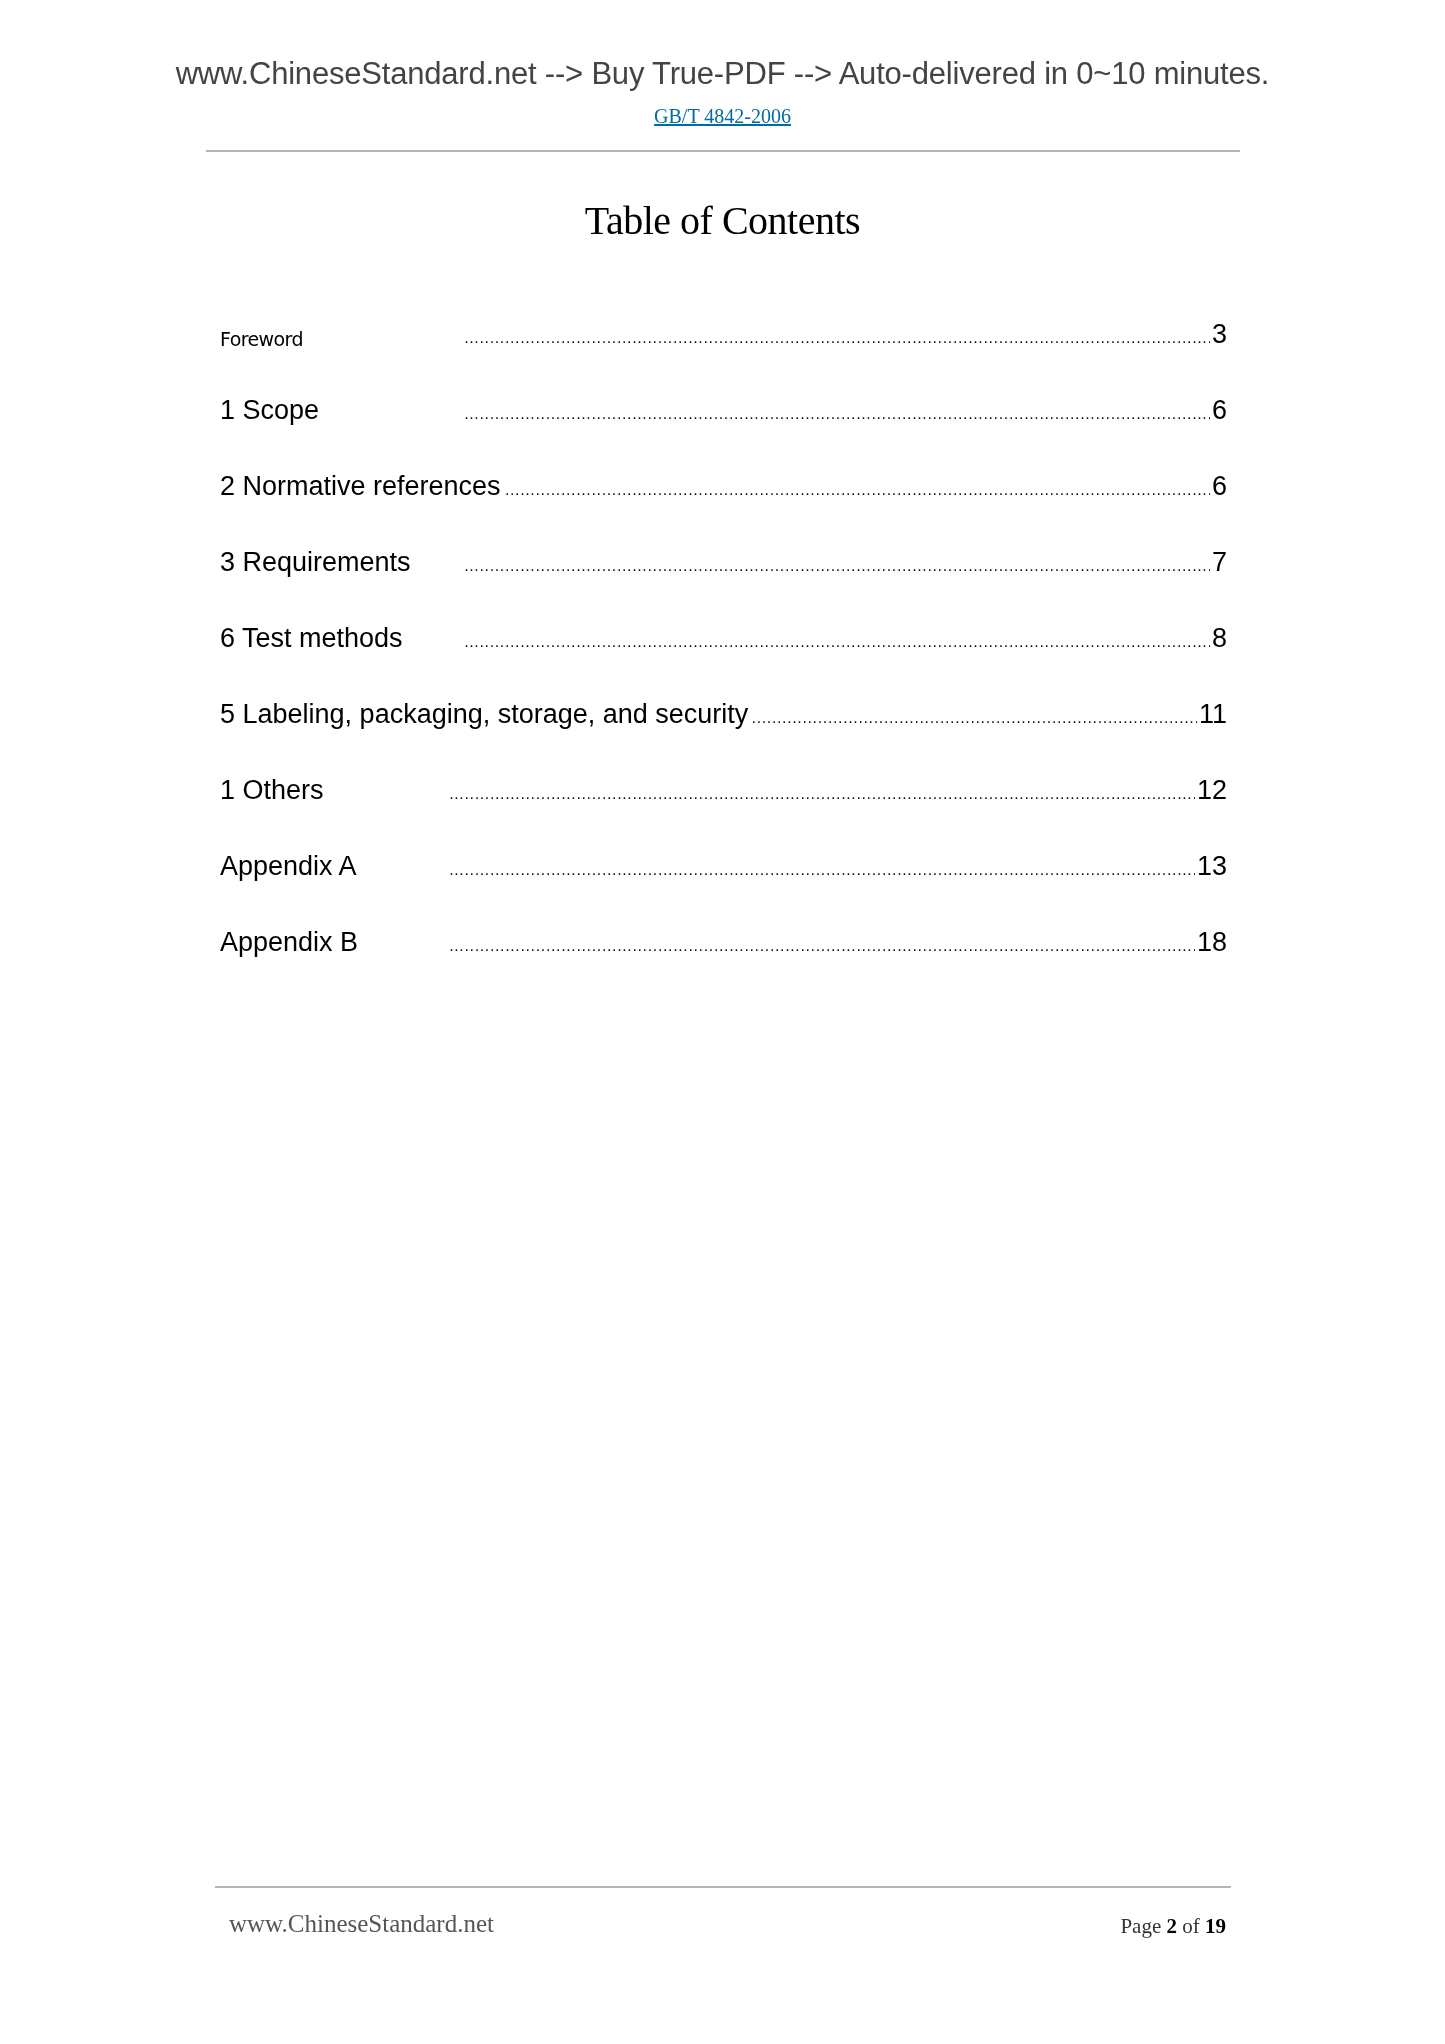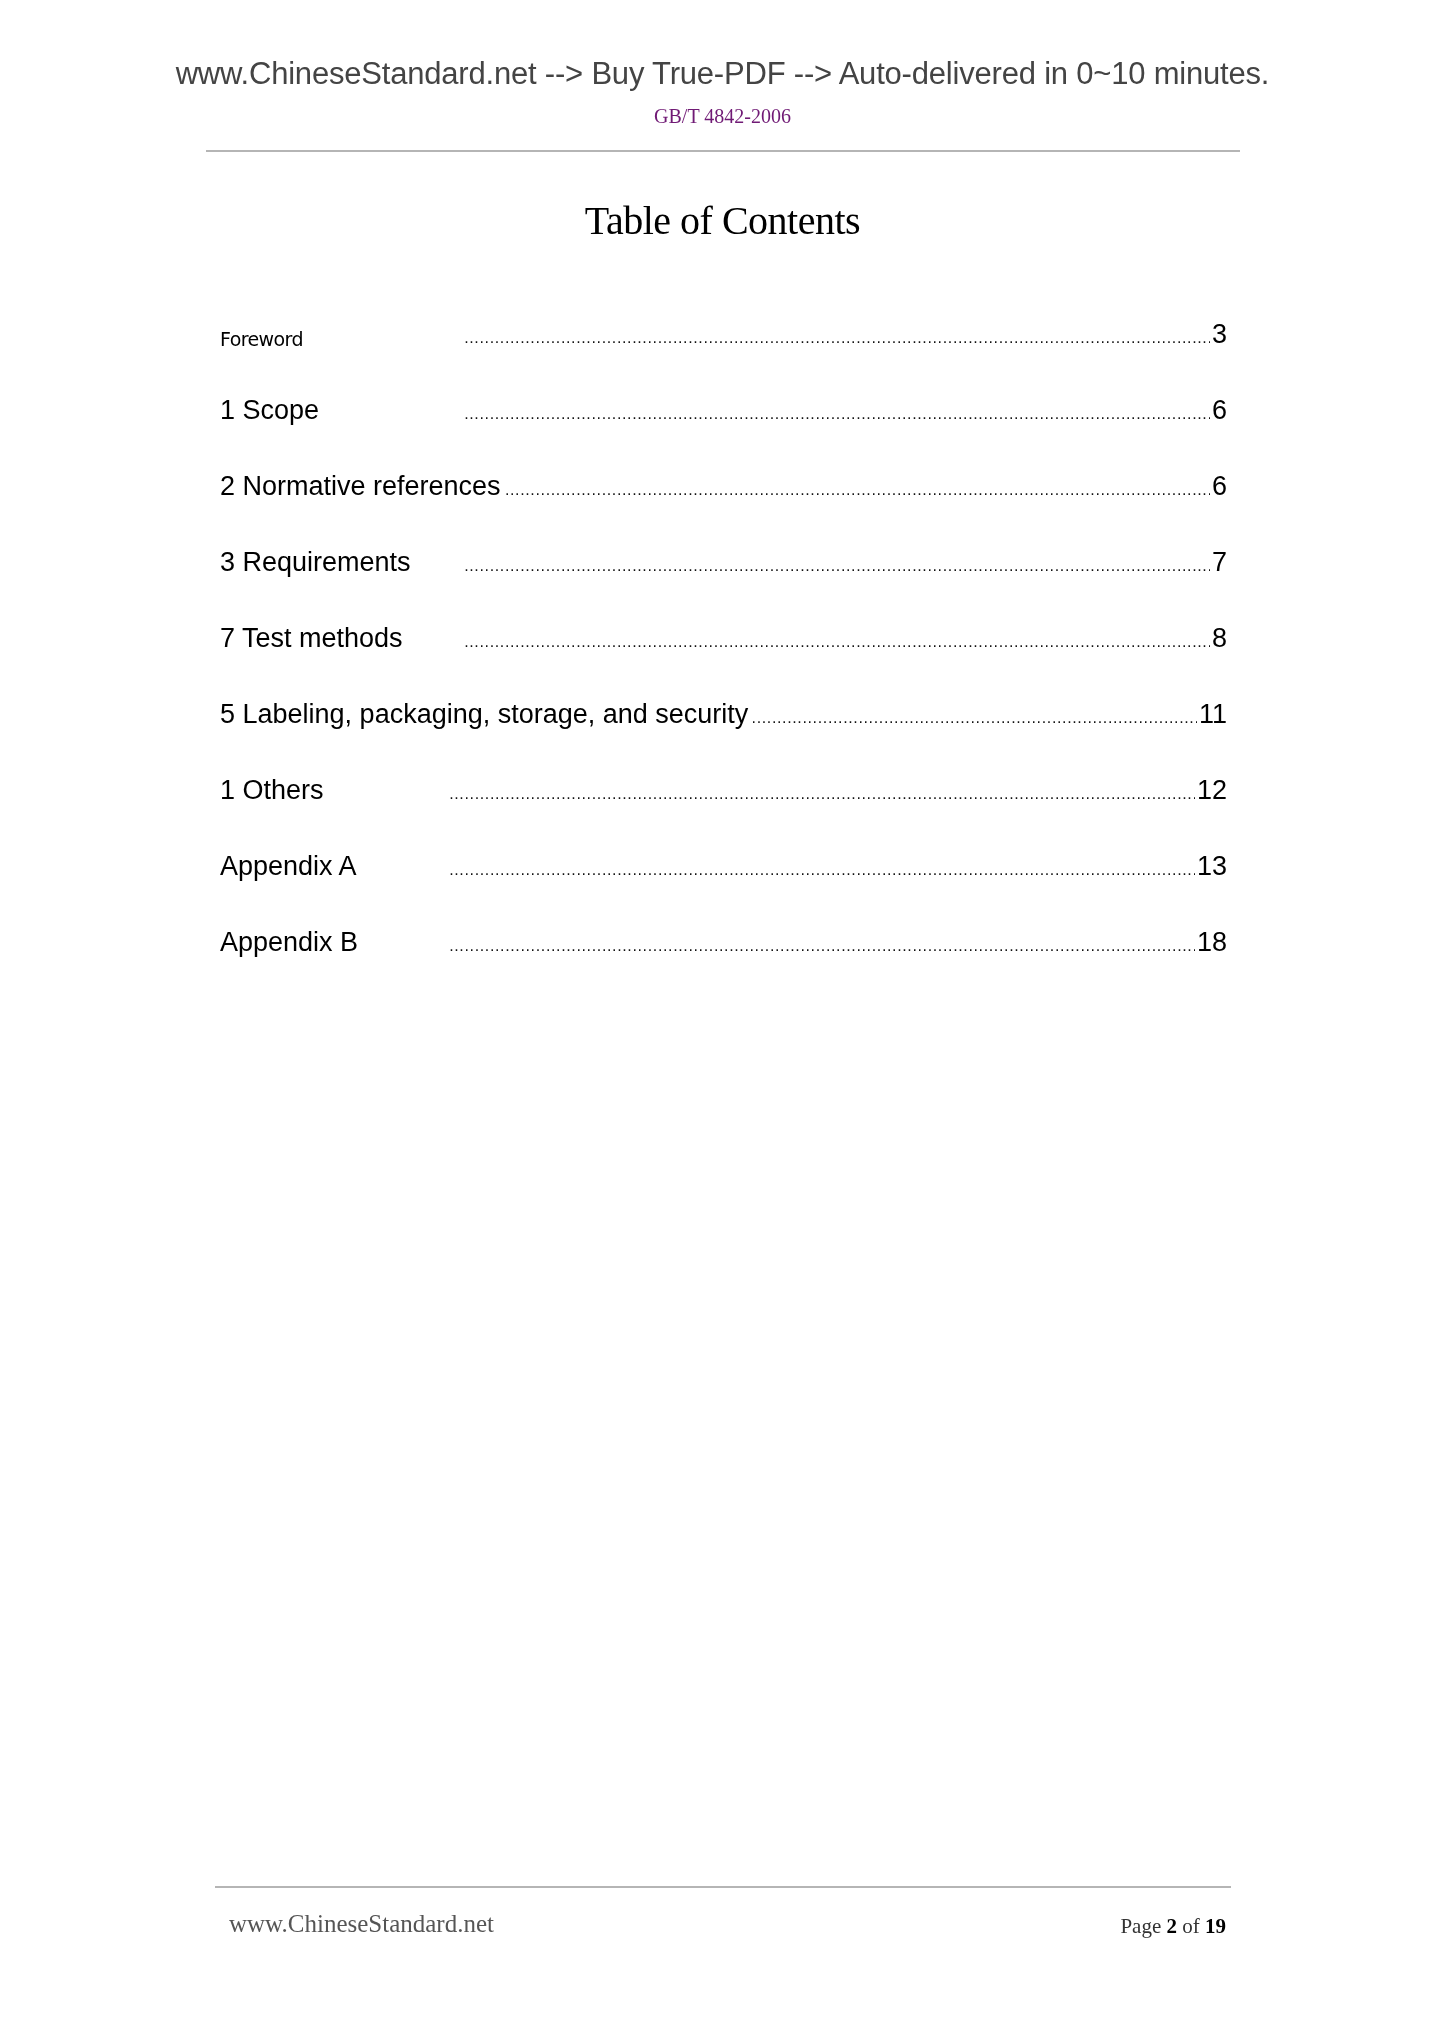--- a/index.html
+++ b/index.html
@@ -6,21 +6,21 @@
   body { width: 1445px; height: 2044px; position: relative; overflow: hidden; }
   .page { position: absolute; left: 0; top: 0; width: 1445px; height: 2044px; background: #ffffff; }
 
   .banner {
     position: absolute; left: 0; top: 56px; width: 1445px; text-align: center;
     font-family: "Liberation Sans", sans-serif; font-size: 31px; color: #444444;
     letter-spacing: -0.2px; white-space: nowrap;
   }
   .doc-code {
     position: absolute; left: 0; top: 105px; width: 1445px; text-align: center;
-    font-family: "Liberation Serif", serif; font-size: 20px; color: #701a75; white-space: nowrap;
+    font-family: "Liberation Serif", serif; font-size: 20px; color: #0369a1; white-space: nowrap; text-decoration: underline;
   }
   .header-rule {
     position: absolute; left: 206px; top: 150px; width: 1034px; height: 0;
     border-top: 2px solid #b5b5b5;
   }
   .toc-title {
     position: absolute; left: 0; top: 197px; width: 1445px; text-align: center;
     font-family: "Liberation Serif", serif; font-weight: normal; font-size: 40px; color: #000000;
     letter-spacing: -0.5px; white-space: nowrap;
   }
@@ -86,21 +86,21 @@
       <span class="label">2 Normative references</span>
       <span class="leader"></span>
       <span class="pg">6</span>
     </div>
     <div class="toc-row" style="top:544px">
       <span class="label">3 Requirements</span>
       <span class="leader"></span>
       <span class="pg">7</span>
     </div>
     <div class="toc-row" style="top:620px">
-      <span class="label">7 Test methods</span>
+      <span class="label">6 Test methods</span>
       <span class="leader"></span>
       <span class="pg">8</span>
     </div>
     <div class="toc-row" style="top:696px">
       <span class="label">5 Labeling, packaging, storage, and security</span>
       <span class="leader"></span>
       <span class="pg">11</span>
     </div>
     <div class="toc-row" style="top:772px">
       <span class="label">1 Others</span>

